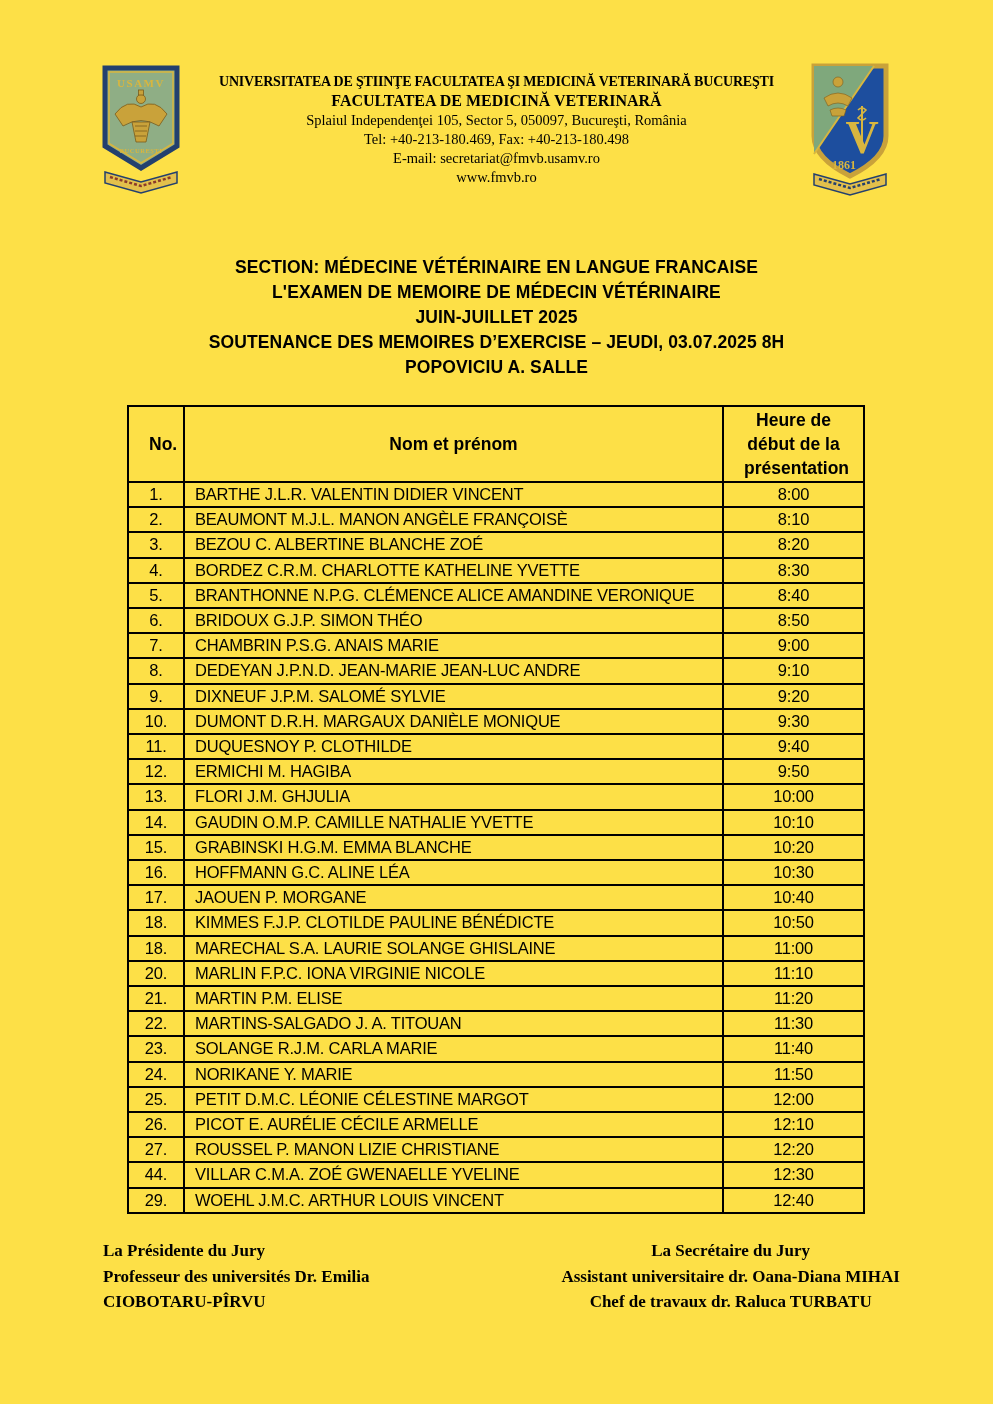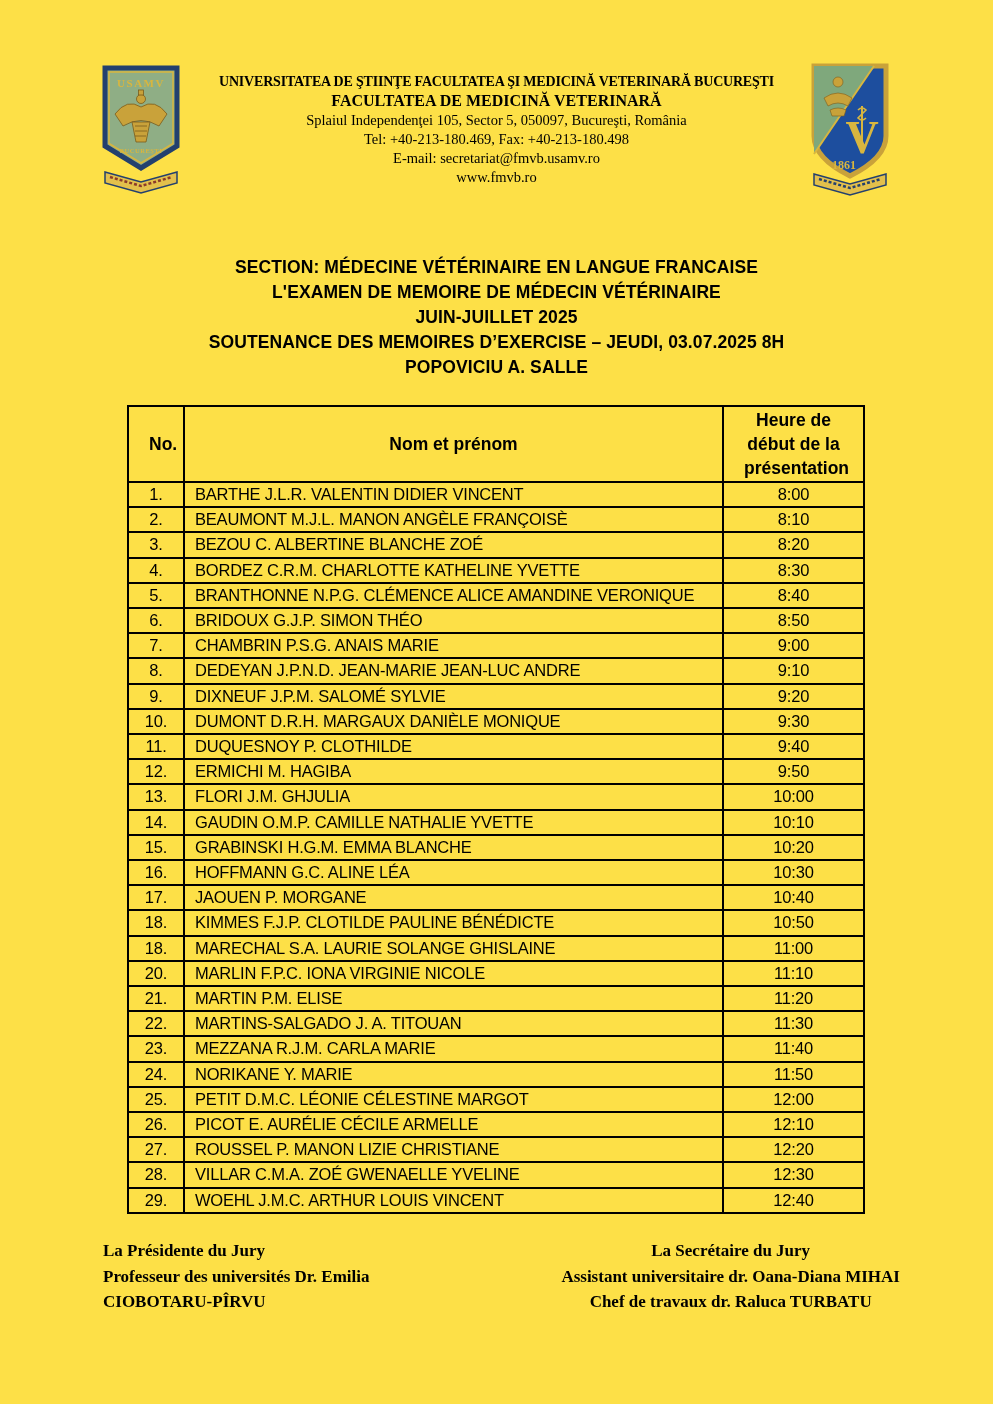--- a/index.html
+++ b/index.html
@@ -279,21 +279,21 @@
     </tr>
 
     <tr>
       <td class="cell-no">22.</td>
       <td class="cell-name">MARTINS-SALGADO J. A. TITOUAN</td>
       <td class="cell-time">11:30</td>
     </tr>
 
     <tr>
       <td class="cell-no">23.</td>
-      <td class="cell-name">MEZZANA R.J.M. CARLA MARIE</td>
+      <td class="cell-name">SOLANGE R.J.M. CARLA MARIE</td>
       <td class="cell-time">11:40</td>
     </tr>
 
     <tr>
       <td class="cell-no">24.</td>
       <td class="cell-name">NORIKANE Y. MARIE</td>
       <td class="cell-time">11:50</td>
     </tr>
 
     <tr>
@@ -308,21 +308,21 @@
       <td class="cell-time">12:10</td>
     </tr>
 
     <tr>
       <td class="cell-no">27.</td>
       <td class="cell-name">ROUSSEL P. MANON LIZIE CHRISTIANE</td>
       <td class="cell-time">12:20</td>
     </tr>
 
     <tr>
-      <td class="cell-no">28.</td>
+      <td class="cell-no">44.</td>
       <td class="cell-name">VILLAR C.M.A. ZOÉ GWENAELLE YVELINE</td>
       <td class="cell-time">12:30</td>
     </tr>
 
     <tr>
       <td class="cell-no">29.</td>
       <td class="cell-name">WOEHL J.M.C. ARTHUR LOUIS VINCENT</td>
       <td class="cell-time">12:40</td>
     </tr>
   </tbody>

